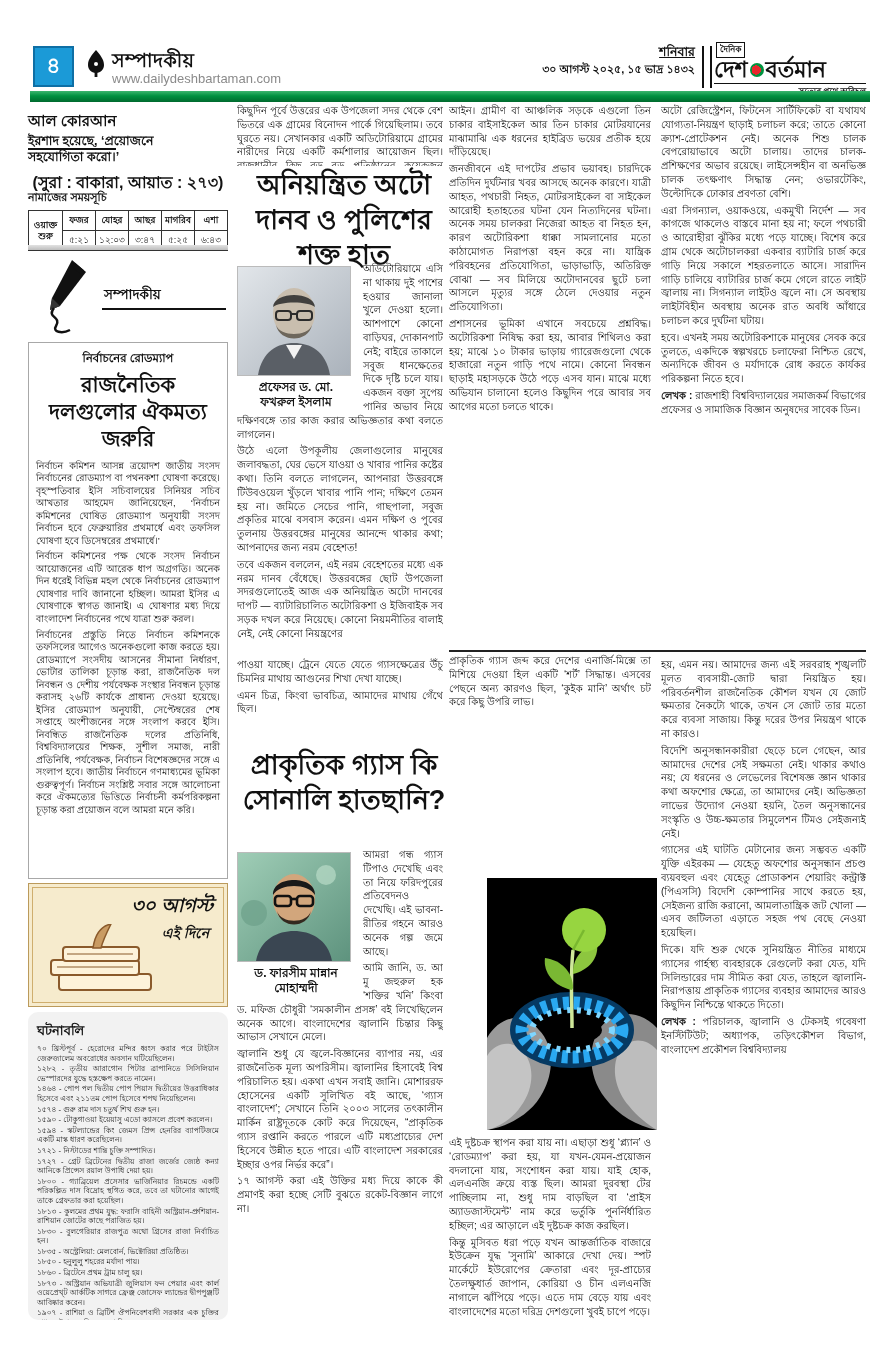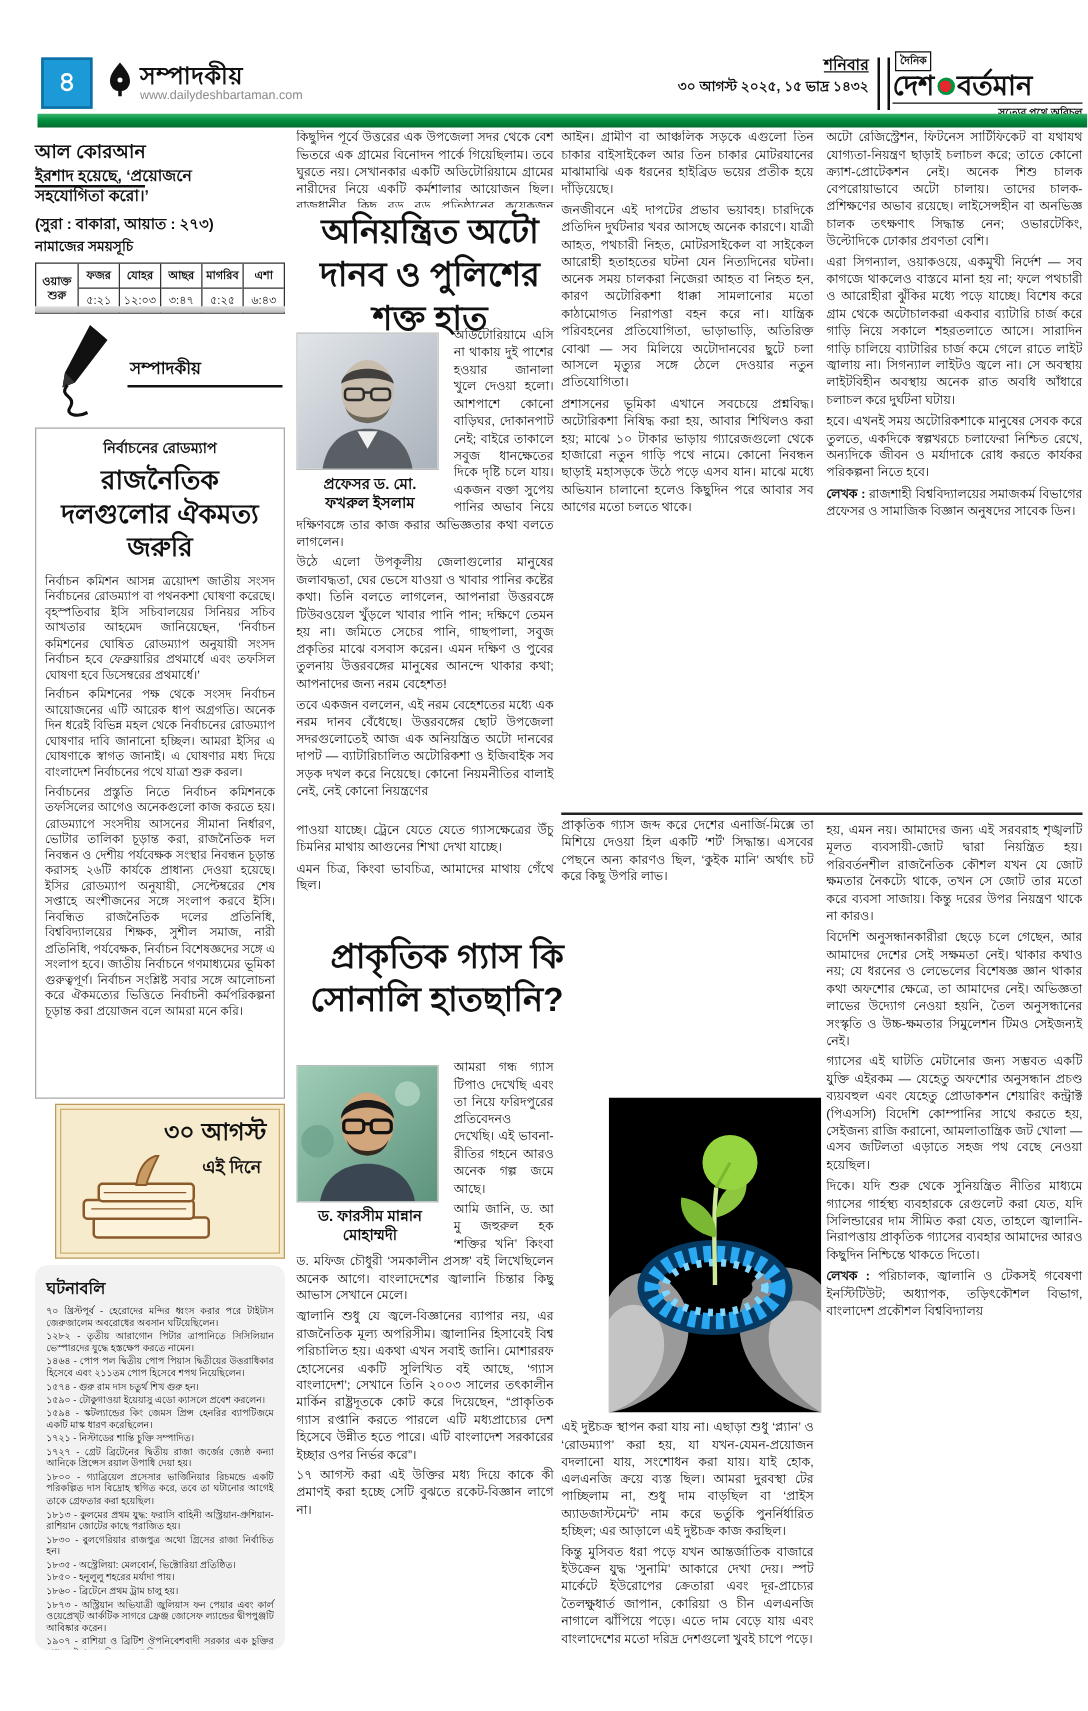--- a/index.html
+++ b/index.html
@@ -3,55 +3,55 @@
 <meta charset="utf-8">
 <style>
   html,body{margin:0;padding:0;background:#fff;}
   .page{position:relative;width:870px;height:1369px;background:#fff;overflow:hidden;
         font-family:"Liberation Sans","DejaVu Sans",sans-serif;color:#111;}
   .abs{position:absolute;}
   
   .page-num{left:33px;top:46px;width:37px;height:37px;background:#1b9ad7;border:2px solid #0e6fa5;
             color:#fff;font-size:22px;font-weight:bold;display:flex;align-items:center;justify-content:center;}
   .hdr-section{left:112px;top:46px;font-size:19px;font-weight:bold;letter-spacing:.5px;}
-  .hdr-web{left:112px;top:71px;font-size:10px;color:#8a8a8a;}
+  .hdr-web{left:112px;top:71px;font-size:13px;color:#8a8a8a;}
   .hdr-day{left:560px;top:43px;width:135px;text-align:right;font-size:12.5px;font-weight:bold;text-decoration:underline;}
   .hdr-date{left:500px;top:61px;width:195px;text-align:right;font-size:11px;font-weight:bold;}
   .hdr-bars{left:702px;top:46px;height:42px;width:6px;border-left:2.5px solid #111;border-right:2.5px solid #111;}
   .masthead{left:714px;top:38px;width:152px;}
   .mh-daily{display:inline-block;border:1px solid #111;font-size:8.5px;font-weight:bold;padding:0 3px;margin-left:2px;}
   .mh-row{display:flex;align-items:center;gap:2px;margin-top:0px;}
   .mh-big{font-size:22px;font-weight:bold;line-height:1.1;}
   .mh-circle{width:14px;height:14px;border-radius:50%;
              background:radial-gradient(circle at 45% 50%, #e8262d 0 44%, #00923f 45% 100%);}
   .mh-tagline{font-size:8.5px;font-weight:bold;text-align:right;border-top:1.5px solid #111;padding-top:1px;margin-top:1px;}
   .green-bar{left:30px;top:91px;width:840px;height:11px;
              background:linear-gradient(180deg,#3cb56e 0%,#009140 45%,#006a2e 100%);}
   
   .quran-title{left:28px;top:109px;font-size:15px;font-weight:bold;border-bottom:2px solid #111;padding-bottom:14px;}
   .quran-verse{left:28px;top:133px;width:160px;font-size:12.5px;font-weight:bold;line-height:1.3;}
-  .quran-ref{left:28px;top:170px;width:200px;text-align:left;font-size:12px;font-weight:bold;}
+  .quran-ref{left:28px;top:170px;width:200px;text-align:center;font-size:16px;font-weight:bold;}
   .prayer{left:28px;top:189px;width:200px;font-size:9px;}
   .prayer-title{text-align:left;font-weight:bold;font-size:11px;margin-bottom:2px;}
   .prayer-grid{display:flex;border:1px solid #333;}
   .p-label{width:33px;border-right:1px solid #333;display:flex;align-items:center;justify-content:center;
            text-align:center;font-weight:bold;line-height:1.2;}
   .p-cols{flex:1;display:flex;}
   .p-col{flex:1;border-right:1px solid #333;text-align:center;}
   .p-col:last-child{border-right:none;}
   .p-name{border-bottom:1px solid #333;padding:2px 0;font-weight:bold;}
   .p-time{padding:2px 0;}
   .sb-divider{left:28px;top:245px;width:200px;height:5px;background:linear-gradient(180deg,#e2e2e2,#bdbdbd);}
   .emblem-text{left:104px;top:284px;font-size:13.5px;font-weight:bold;}
   .emblem-line{left:102px;top:308px;width:124px;height:2px;background:#111;}
   .ed-box{left:28px;top:342px;width:200px;height:537px;border:1px solid #a8a8a8;padding:7px 7px;box-sizing:border-box;overflow:hidden;}
   .ed-kicker{text-align:center;font-size:11.5px;font-weight:bold;}
   .ed-headline{text-align:center;font-size:21px;font-weight:bold;line-height:1.28;margin:3px 0 7px;}
   .ed-body p{margin:0 0 3px;font-size:9.5px;line-height:1.32;text-align:justify;}
-  .beige-box{left:44px;top:883px;width:184px;height:124px;background:#f6ebcd;border:1px solid #bb9a5b;box-sizing:border-box;}
+  .beige-box{left:28px;top:883px;width:200px;height:124px;background:#f6ebcd;border:1px solid #bb9a5b;box-sizing:border-box;font-style:italic;}
   .beige-frame{position:absolute;inset:3px;border:1px solid #cfae6e;pointer-events:none;}
   .otd-date{position:absolute;right:14px;top:7px;font-size:19px;font-weight:bold;}
   .otd-sub{position:absolute;right:18px;top:38px;font-size:14px;font-weight:bold;}
   .events-box{left:28px;top:1012px;width:200px;height:308px;background:#f2f2f2;border-radius:10px;
               padding:9px 9px;box-sizing:border-box;overflow:hidden;}
   .events-title{font-size:13px;font-weight:bold;margin-bottom:2px;}
   .events-list div{font-size:7.5px;line-height:1.28;text-align:justify;margin-bottom:1px;}
   
   .body-txt p{margin:0 0 3px;font-size:10px;line-height:1.38;text-align:justify;}
   .col{overflow:hidden;}
@@ -60,21 +60,21 @@
   .a1-headline{left:237px;top:168px;width:214px;}
   .a1-col1{left:237px;top:262px;width:206px;height:428px;}
   .a1-col2{left:449px;top:104px;width:202px;height:540px;}
   .a1-col3{left:661px;top:104px;width:205px;height:540px;}
   .author-block{float:left;width:118px;margin:4px 8px 2px 0;}
   .author-photo{width:112px;height:108px;border:1px solid #bbb;display:block;}
   .author-name{text-align:center;font-size:12px;font-weight:bold;line-height:1.25;margin-top:4px;}
   .credit b{font-weight:bold;}
   .sep-rule{left:449px;top:650px;width:417px;height:1.5px;background:#222;}
   .a2-intro{left:237px;top:658px;width:206px;height:86px;}
-  .a2-headline{left:237px;top:748px;width:214px;text-align:right;}
+  .a2-headline{left:237px;top:748px;width:214px;}
   .a2-col1{left:237px;top:848px;width:206px;height:521px;}
   .a2-col2-top{left:449px;top:654px;width:202px;height:220px;}
   .a2-image{left:487px;top:878px;width:170px;height:252px;display:block;}
   .a2-col2-bot{left:449px;top:1136px;width:202px;height:233px;}
   .a2-col3{left:661px;top:658px;width:205px;height:711px;}
 </style>
 </head>
 <body>
 
 <div class="page">

